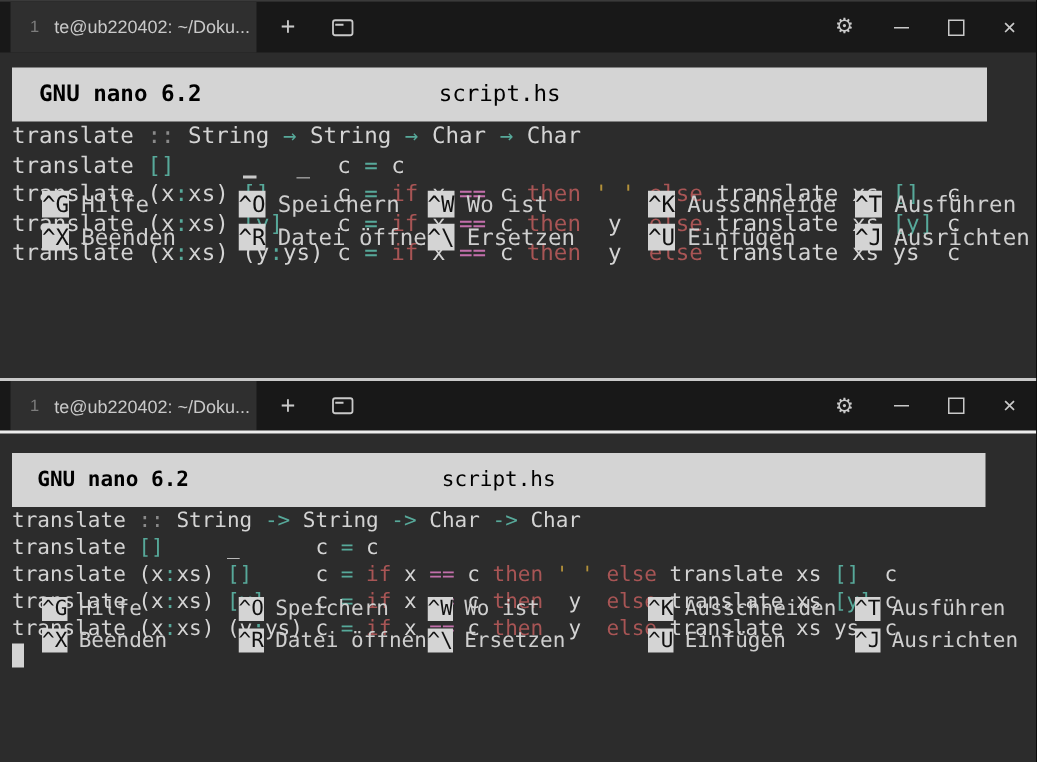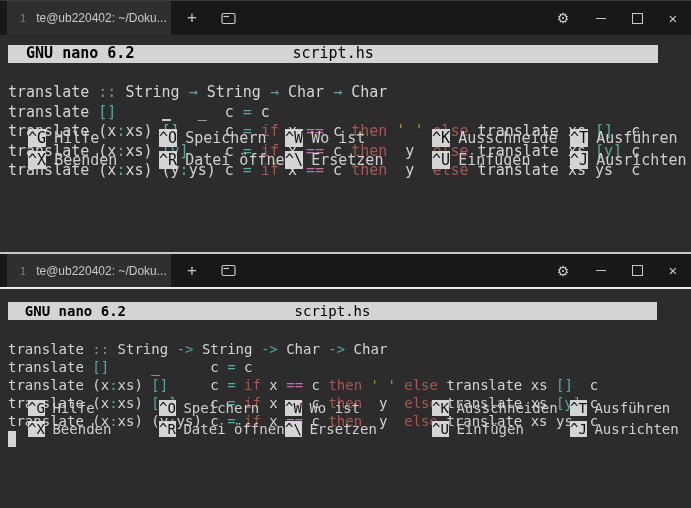--- a/index.html
+++ b/index.html
@@ -25,28 +25,28 @@
   .ctl{width:36px;height:100%;font-size:13px;}
   .ctl-max span{display:block;width:9px;height:9px;border:1px solid #c9c9c9;}
   .ctl-min span{display:block;width:10px;height:1px;background:#c9c9c9;}
   .ctl-close{font-size:15px;}
   .focus-line{position:absolute;left:0;right:0;bottom:-2px;height:2px;background:#ededed;z-index:3;}
 
   .screen{position:absolute;left:8px;right:0;color:#d4d4d4;}
   #w0 .screen{top:44px;font-size:15px;line-height:19.5px;}
   #w1 .screen{top:48px;font-size:14px;line-height:18px;}
 
-  .nano-titlebar{position:relative;background:#d4d4d4;color:#000;height:18px;
+  .nano-titlebar{position:relative;background:#d4d4d4;color:#000;height:36px;
                  display:flex;align-items:center;}
   #w0 .nano-titlebar{width:72ch;}
   #w1 .nano-titlebar{width:77ch;}
   .nano-app{margin-left:2ch;font-weight:bold;}
   .nano-file{position:absolute;left:0;right:0;text-align:center;font-weight:normal;}
 
-  .lines{margin-top:20px;white-space:pre;}
+  .lines{margin-top:0;white-space:pre;}
   .code-line{height:inherit;}
   .tk-fg{color:#d4d4d4;}
   .tk-dim{color:#8a8a8a;}
   .tk-teal{color:#57a99a;}
   .tk-red{color:#a85555;}
   .tk-pink{color:#c26fab;}
   .tk-yel{color:#b3913a;}
   .tk-cursor{background:#d4d4d4;color:#d4d4d4;}
   .tk-ul{box-shadow:inset 0 -2px 0 #c9c9c9;}
 

